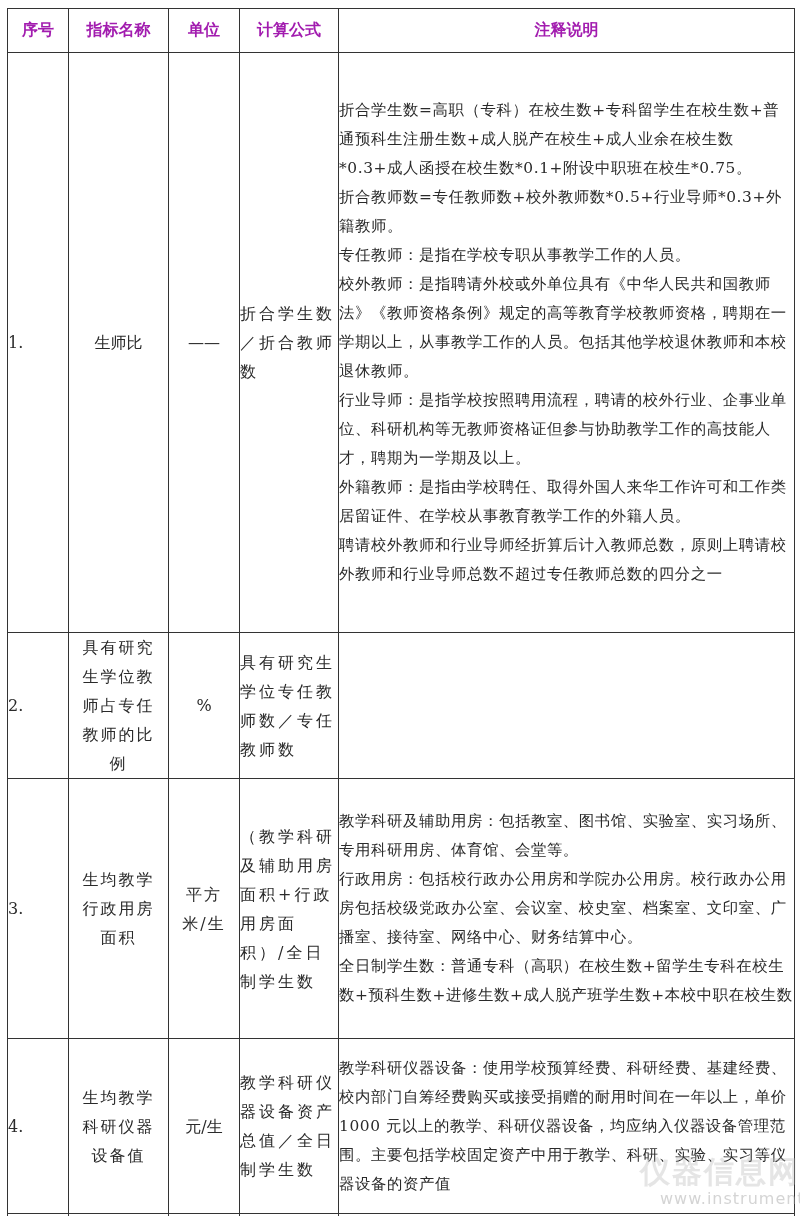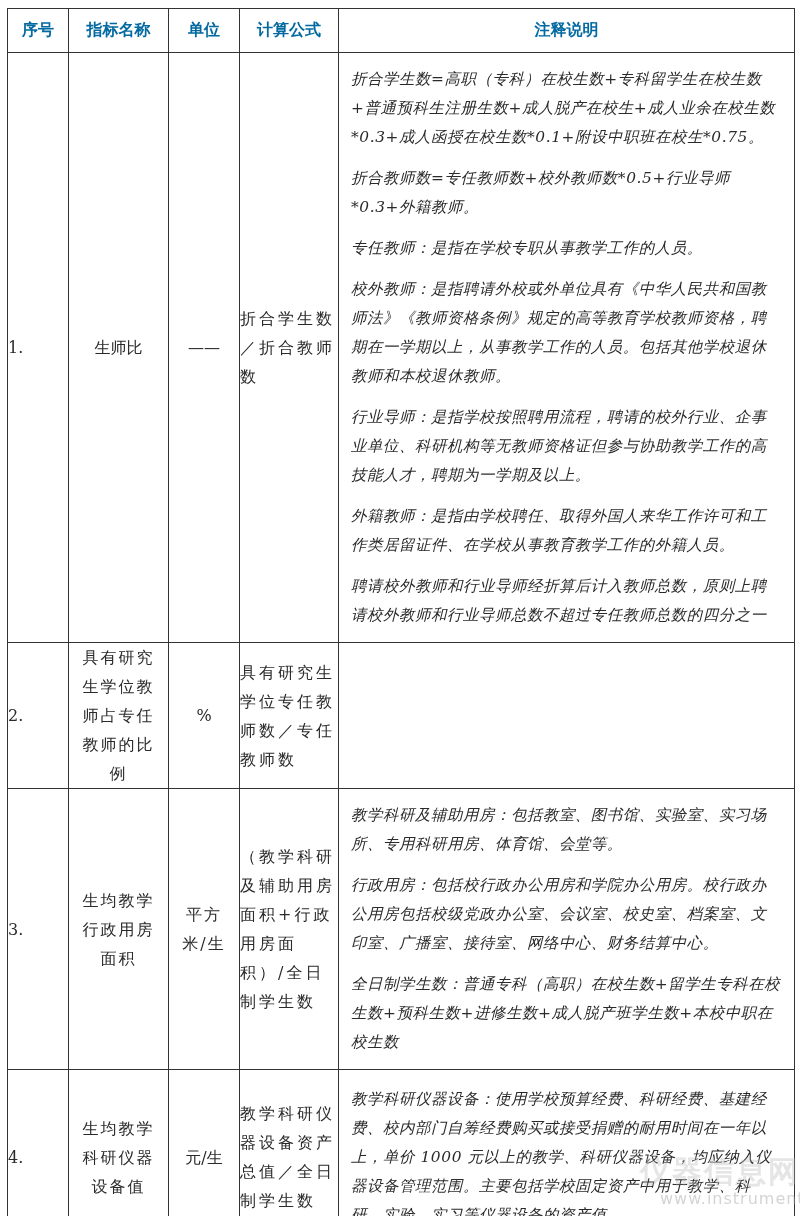--- a/index.html
+++ b/index.html
@@ -2,28 +2,28 @@
 <html><head>
 <meta charset="utf-8">
 <style>
   html, body { margin: 0; padding: 0; background: #ffffff; }
   body { width: 800px; height: 1216px; overflow: hidden; position: relative;
          font-family: "DejaVu Serif", "Liberation Serif", serif; color: #2a2a2a; }
   table.main { position: absolute; left: 7px; top: 8px; border-collapse: collapse;
                table-layout: fixed; width: 787px; }
   table.main td, table.main th { border: 1.5px solid #333; padding: 0; vertical-align: middle; }
   th { height: 43px; font-family: "DejaVu Sans", "Liberation Sans", sans-serif;
-       font-weight: bold; font-size: 16px; color: #0369a1; text-align: center; }
+       font-weight: bold; font-size: 16px; color: #a21caf; text-align: center; }
   td.seq { text-align: left; padding-left: 12px; font-size: 16px; }
   td.center { text-align: center; font-size: 16px; line-height: 29px; }
   td.formula { text-align: left; padding-left: 10px; padding-right: 6px; font-size: 16px;
                line-height: 29px; letter-spacing: 3px; }
   td.notes { text-align: left; padding: 2px 8px 2px 9px; font-size: 15.4px; line-height: 29px;
              letter-spacing: 0.6px; vertical-align: top; }
-  td.notes p { margin: 12px; font-style: italic; }
+  td.notes p { margin: 0; }
   .watermark { position: absolute; left: 640px; top: 1152px; width: 160px; height: 50px;
                color: rgba(180,180,180,0.35); font-family: "DejaVu Sans", sans-serif;
                font-weight: bold; font-size: 30px; letter-spacing: 2px; pointer-events: none; }
   .watermark small { display: block; font-size: 16px; font-weight: normal; letter-spacing: 1px;
                      color: rgba(160,160,160,0.45); margin-top: -4px; padding-left: 20px; }
 </style>
 </head>
 <body>
 
 <table class="main">

